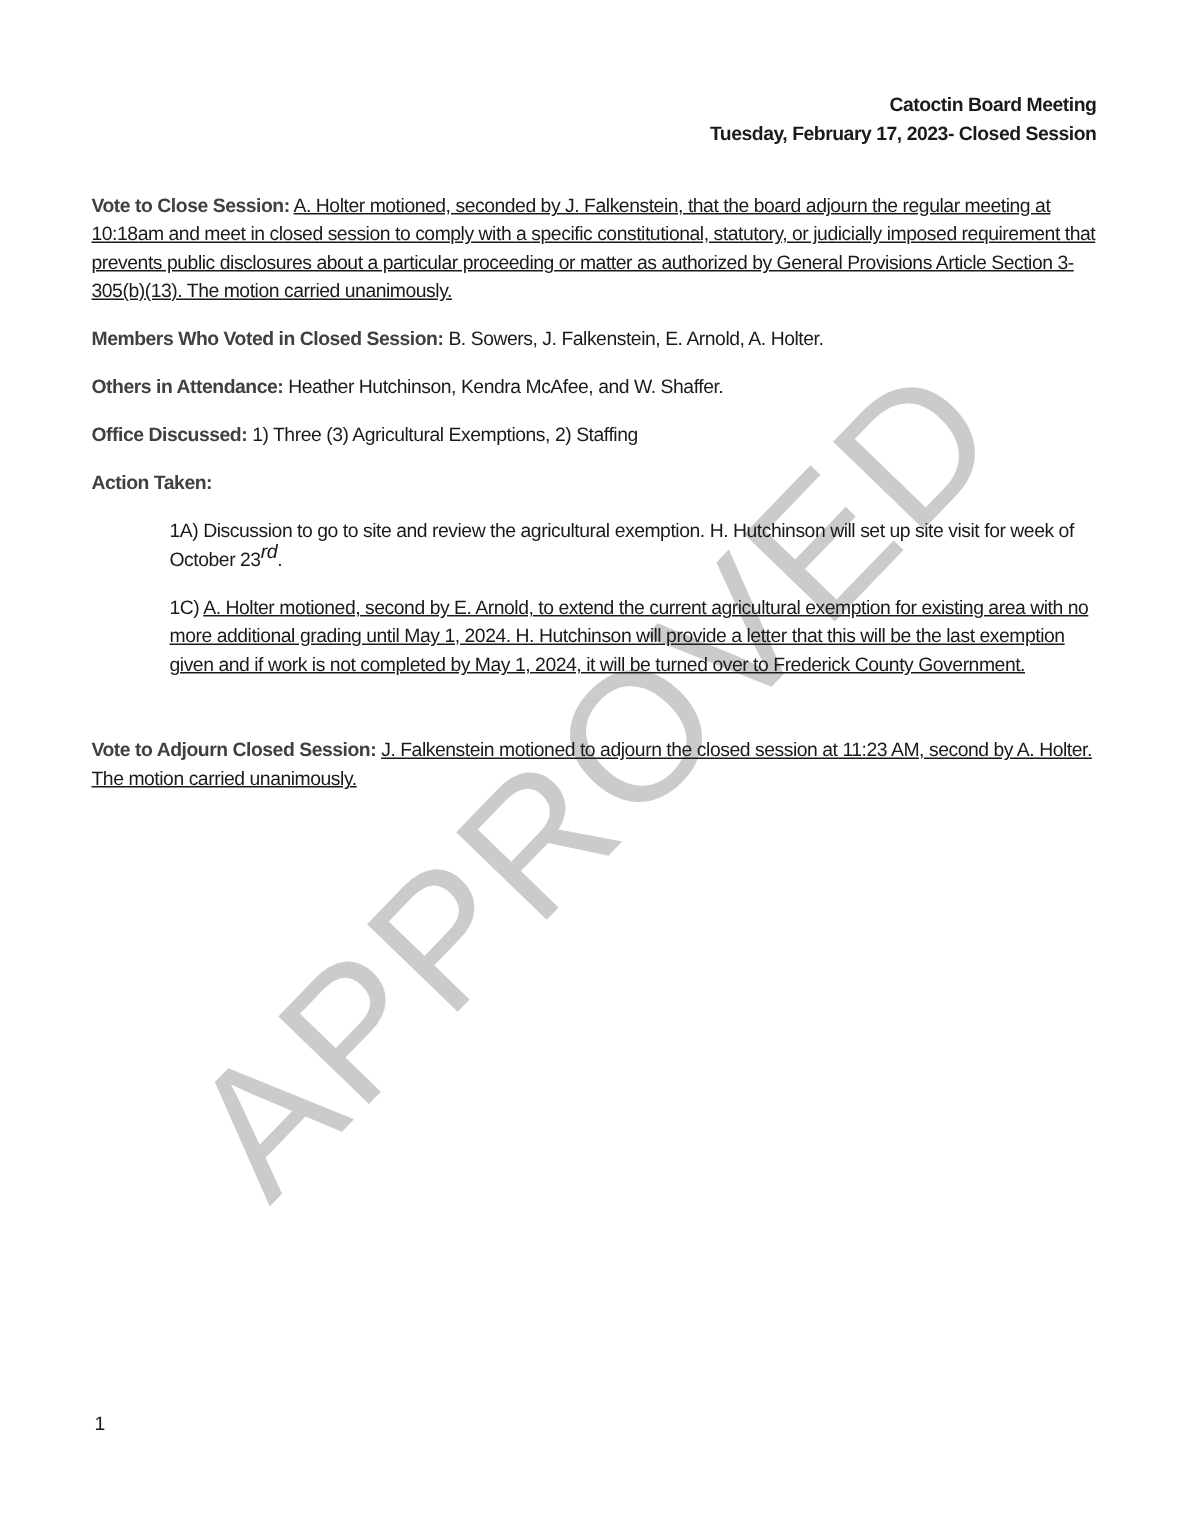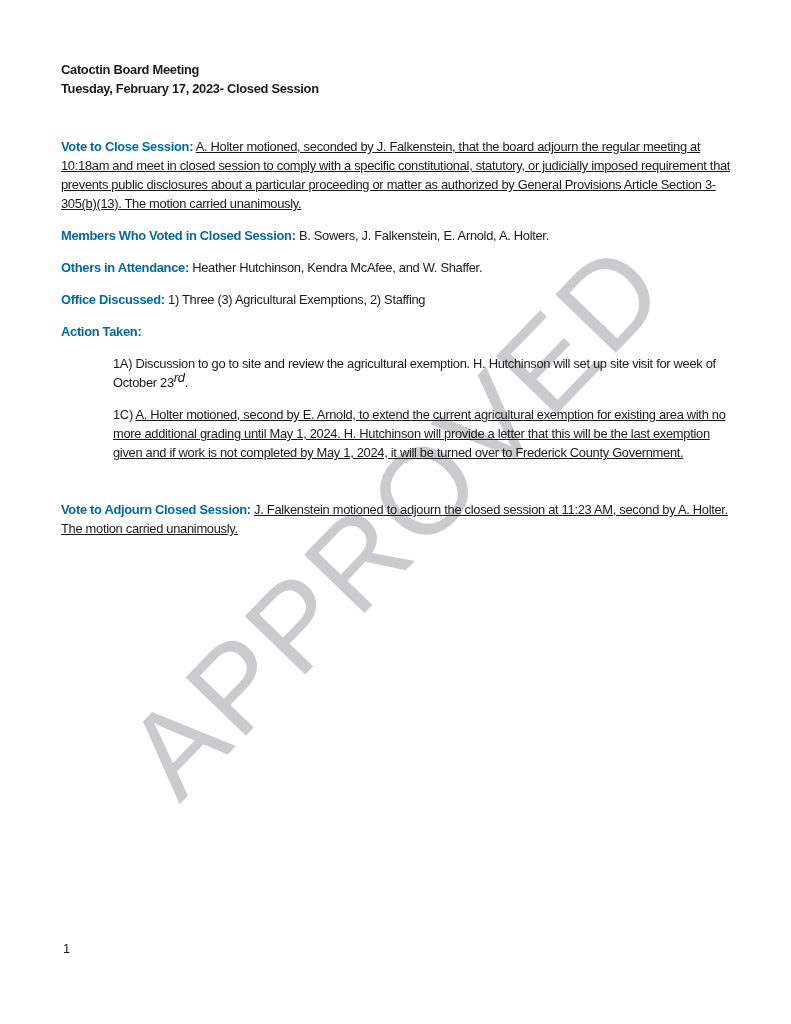--- a/index.html
+++ b/index.html
@@ -33,33 +33,33 @@
   }
   .content {
     position: relative;
     z-index: 1;
     padding: 60px 60px 0 61px;
     font-size: 12.9px;
     letter-spacing: -0.3px;
     line-height: 19px;
   }
   .title-block {
-    text-align: left;
+    text-align: right;
     font-weight: bold;
-    margin-bottom: 39px;
+    margin-bottom: 29px;
   }
   .para {
     margin: 0 0 13px 0;
   }
   .item {
     padding-left: 52px;
   }
   .b {
     font-weight: bold;
-    color: #0369a1;
+    color: #404040;
   }
   .u {
     text-decoration: underline;
     margin-top: 30px;
   }
   .adjourn {
     margin-top: 38px;
   }
   sup {
     font-size: 13px;

